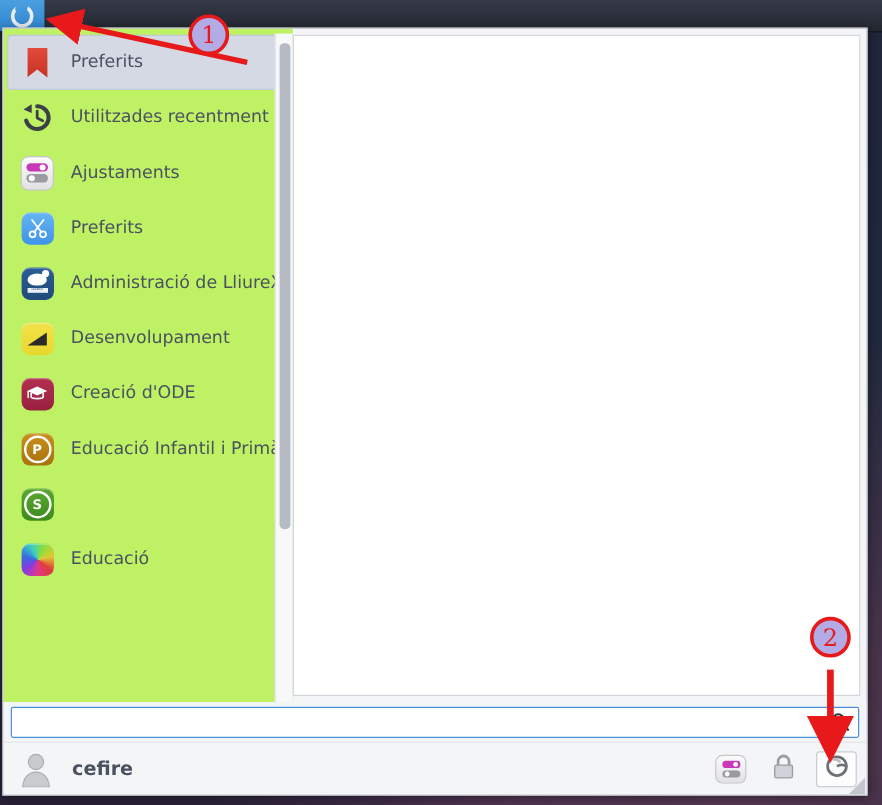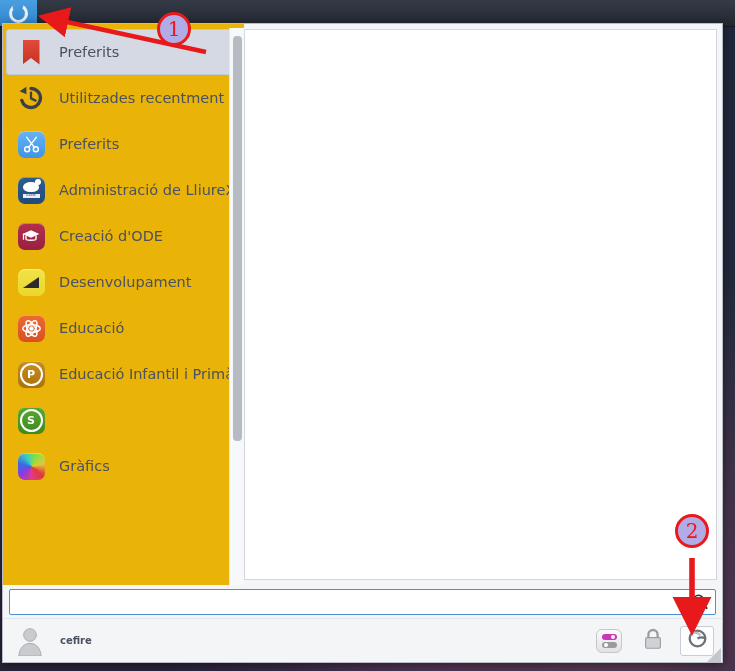--- a/index.html
+++ b/index.html
@@ -55,21 +55,21 @@
     z-index:10;
     display:flex;flex-direction:column;
     box-sizing:border-box;
   }
 
   #menu-body{flex:1;display:flex;min-height:0;position:relative;}
 
   
   #category-list{
     width:241px;
-    background:#eab308;
+    background:#bef264;
     position:relative;
     overflow:hidden;
     padding-top:5px;
     box-sizing:border-box;
   }
   .cat-item{
     display:flex;align-items:center;
     height:46px;
     margin:0 4px;
     padding-left:10px;
@@ -187,21 +187,21 @@
 
   
   #footer-row{
     height:44px;display:flex;align-items:center;
     background:#f4f5f7;border-top:1px solid #e5e7ec;
     padding:0 8px 0 14px;box-sizing:border-box;
     position:relative;
   }
   #avatar{width:26px;height:30px;position:relative;flex:0 0 26px;}
   #username{
-    margin-left:17px;font-size:10px;font-weight:bold;color:#4a5160;
+    margin-left:17px;font-size:16px;font-weight:bold;color:#4a5160;
   }
   #footer-actions{margin-left:auto;display:flex;align-items:center;gap:10px;}
   .foot-btn{
     width:34px;height:30px;display:flex;align-items:center;justify-content:center;
     border-radius:3px;cursor:pointer;box-sizing:border-box;
     border:1px solid transparent;background:transparent;
   }
   .foot-btn.active{background:#fdfdfe;border:1px solid #c8ccd4;}
   .mini-toggles{
     width:24px;height:22px;border-radius:6px;
@@ -263,20 +263,33 @@
           <svg class="ic-recent" viewBox="0 0 26 26" aria-hidden="true">
             <path d="M13 3.5a9.5 9.5 0 1 1-9.2 11.9" fill="none" stroke="#3b3f46" stroke-width="3.4" stroke-linecap="round"></path>
             <path d="M8.4 1.8 L8.4 9.2 L1.6 6.2 Z" fill="#3b3f46"></path>
             <path d="M13 7.6 L13 13.4 L17.6 15.6" fill="none" stroke="#3b3f46" stroke-width="2.3" stroke-linecap="round" stroke-linejoin="round"></path>
           </svg>
         </span>
         <span class="cat-label">Utilitzades recentment</span>
       </div>
 
 
+      <div class="cat-item">
+        <span class="cat-icon">
+          <span class="ic-sq toggles">
+            <span class="tgl on">
+                <i></i>
+              </span>
+            <span class="tgl off">
+                <i></i>
+              </span>
+          </span>
+        </span>
+        <span class="cat-label">Ajustaments</span>
+      </div>
 
       <div class="cat-item">
         <span class="cat-icon">
           <span class="ic-sq ic-scissors">
             <svg width="19" height="19" viewBox="0 0 24 24" aria-hidden="true">
               <circle cx="6.5" cy="18" r="3.1" fill="none" stroke="#fff" stroke-width="1.9"></circle>
               <circle cx="17.5" cy="18" r="3.1" fill="none" stroke="#fff" stroke-width="1.9"></circle>
               <path d="M8.3 15.6 L18 3 M15.7 15.6 L6 3" stroke="#fff" stroke-width="1.9" stroke-linecap="round"></path>
             </svg>
           </span>
@@ -289,53 +302,40 @@
           <span class="ic-sq ic-lliurex">
             <span class="lx-blob"></span>
             <span class="lx-bar">LLIUREX</span>
           </span>
         </span>
         <span class="cat-label">Administració de LliureX</span>
       </div>
 
       <div class="cat-item">
         <span class="cat-icon">
+          <span class="ic-sq ic-dev">
+            <span class="dev-tri"></span>
+          </span>
+        </span>
+        <span class="cat-label">Desenvolupament</span>
+      </div>
+
+      <div class="cat-item">
+        <span class="cat-icon">
           <span class="ic-sq ic-ode">
             <svg width="20" height="20" viewBox="0 0 24 24" aria-hidden="true">
               <path d="M12 5 L22 9.5 L12 14 L2 9.5 Z" fill="#fff"></path>
               <path d="M6 11.5 v4 c0 2 12 2 12 0 v-4" fill="none" stroke="#fff" stroke-width="1.7"></path>
               <path d="M3 9.8 v6" stroke="#fff" stroke-width="1.5" stroke-linecap="round"></path>
             </svg>
           </span>
         </span>
         <span class="cat-label">Creació d'ODE</span>
       </div>
 
-      <div class="cat-item">
-        <span class="cat-icon">
-          <span class="ic-sq ic-dev">
-            <span class="dev-tri"></span>
-          </span>
-        </span>
-        <span class="cat-label">Desenvolupament</span>
-      </div>
-
-      <div class="cat-item">
-        <span class="cat-icon">
-          <span class="ic-sq ic-edu">
-            <svg width="21" height="21" viewBox="0 0 24 24" aria-hidden="true">
-              <ellipse cx="12" cy="12" rx="10" ry="4.4" fill="none" stroke="#fff" stroke-width="1.7"></ellipse>
-              <ellipse cx="12" cy="12" rx="10" ry="4.4" fill="none" stroke="#fff" stroke-width="1.7" transform="rotate(60 12 12)"></ellipse>
-              <ellipse cx="12" cy="12" rx="10" ry="4.4" fill="none" stroke="#fff" stroke-width="1.7" transform="rotate(120 12 12)"></ellipse>
-              <circle cx="12" cy="12" r="2.5" fill="#fff"></circle>
-            </svg>
-          </span>
-        </span>
-        <span class="cat-label">Educació</span>
-      </div>
 
       <div class="cat-item">
         <span class="cat-icon">
           <span class="ic-sq ic-inf">
               <span class="ringtxt">P</span>
             </span>
         </span>
         <span class="cat-label">Educació Infantil i Primària</span>
       </div>
 
@@ -344,21 +344,21 @@
           <span class="ic-sq ic-sec">
               <span class="ringtxt">S</span>
             </span>
         </span>
       </div>
 
       <div class="cat-item">
         <span class="cat-icon">
           <span class="ic-sq ic-graf"></span>
         </span>
-        <span class="cat-label">Gràfics</span>
+        <span class="cat-label">Educació</span>
       </div>
 
       <div id="cat-scroll-track">
         <div id="cat-scroll-thumb"></div>
       </div>
     </div>
 
     <div id="app-pane"></div>
   </div>
 

